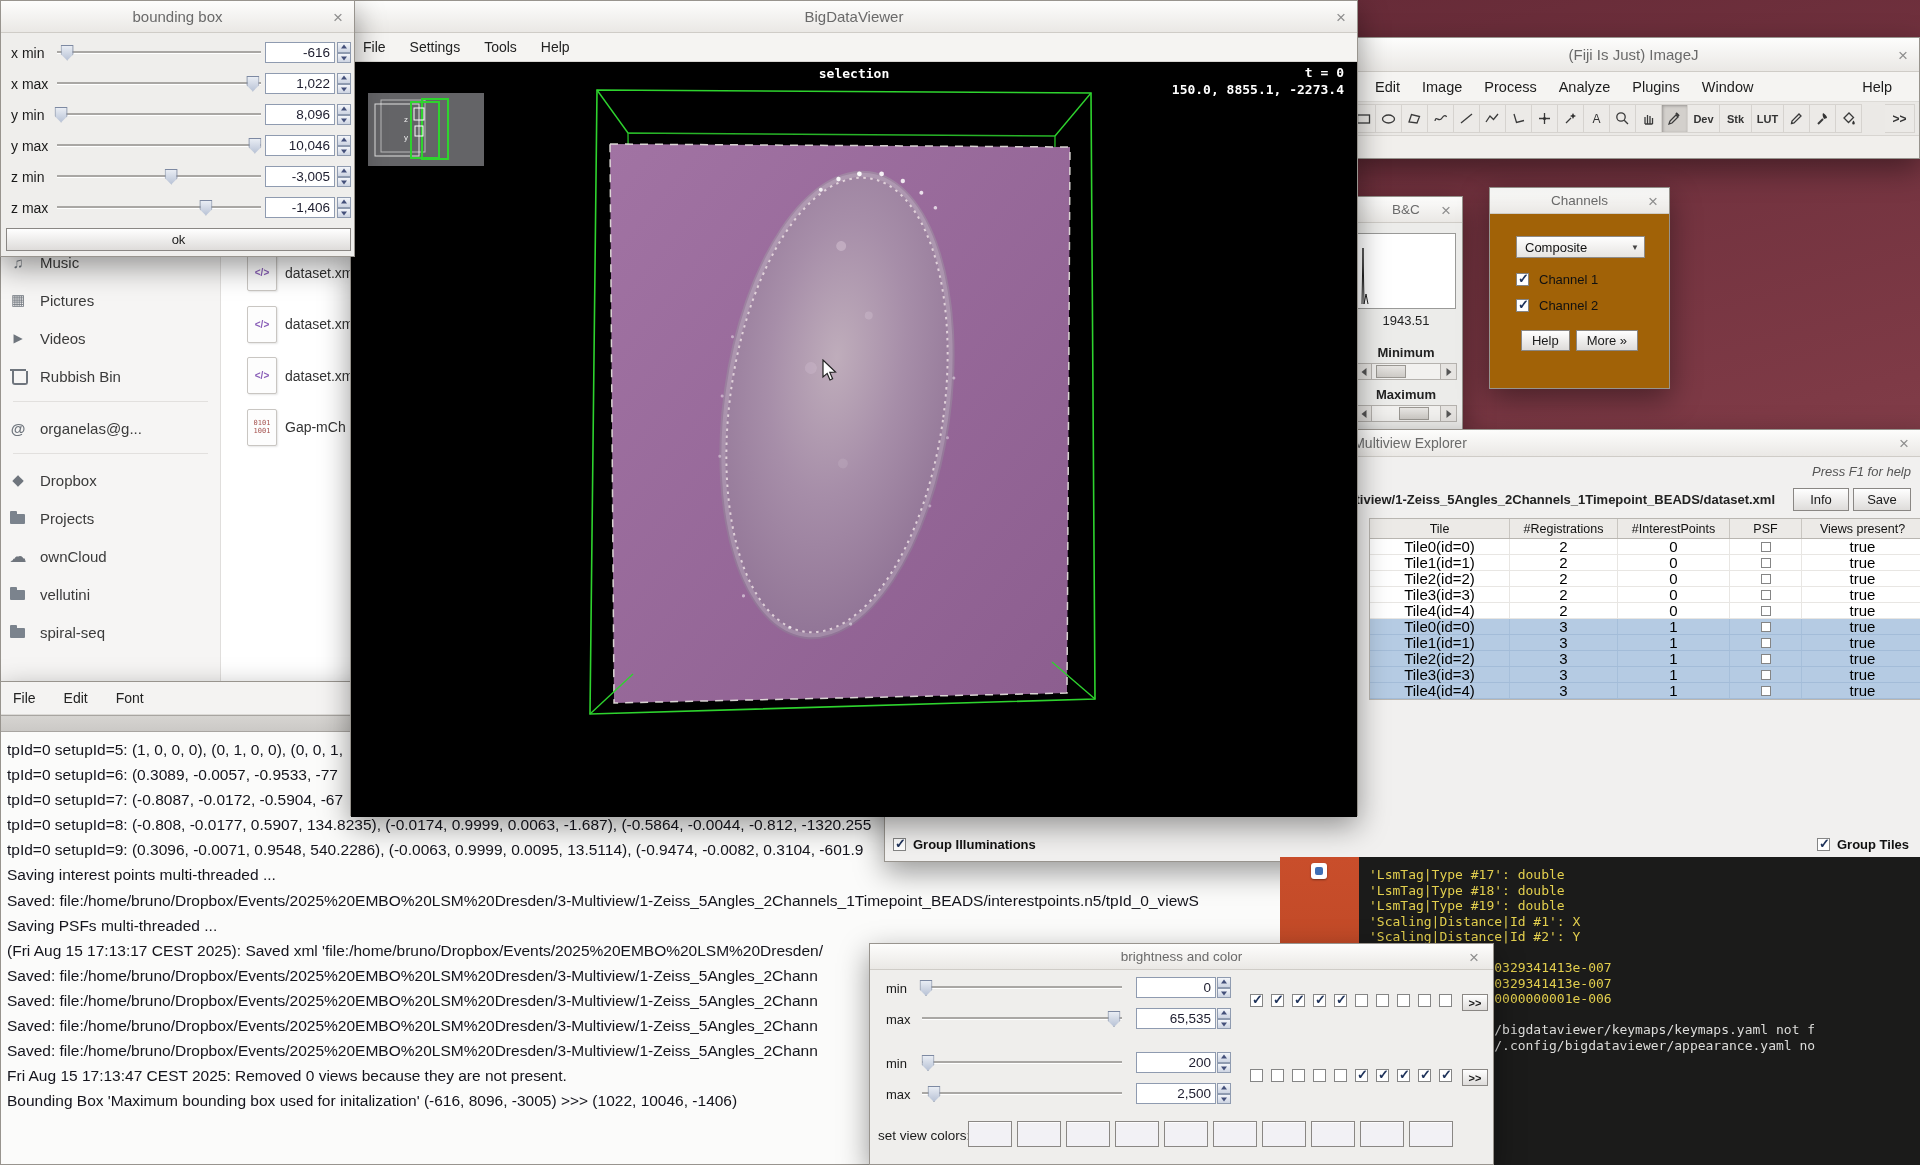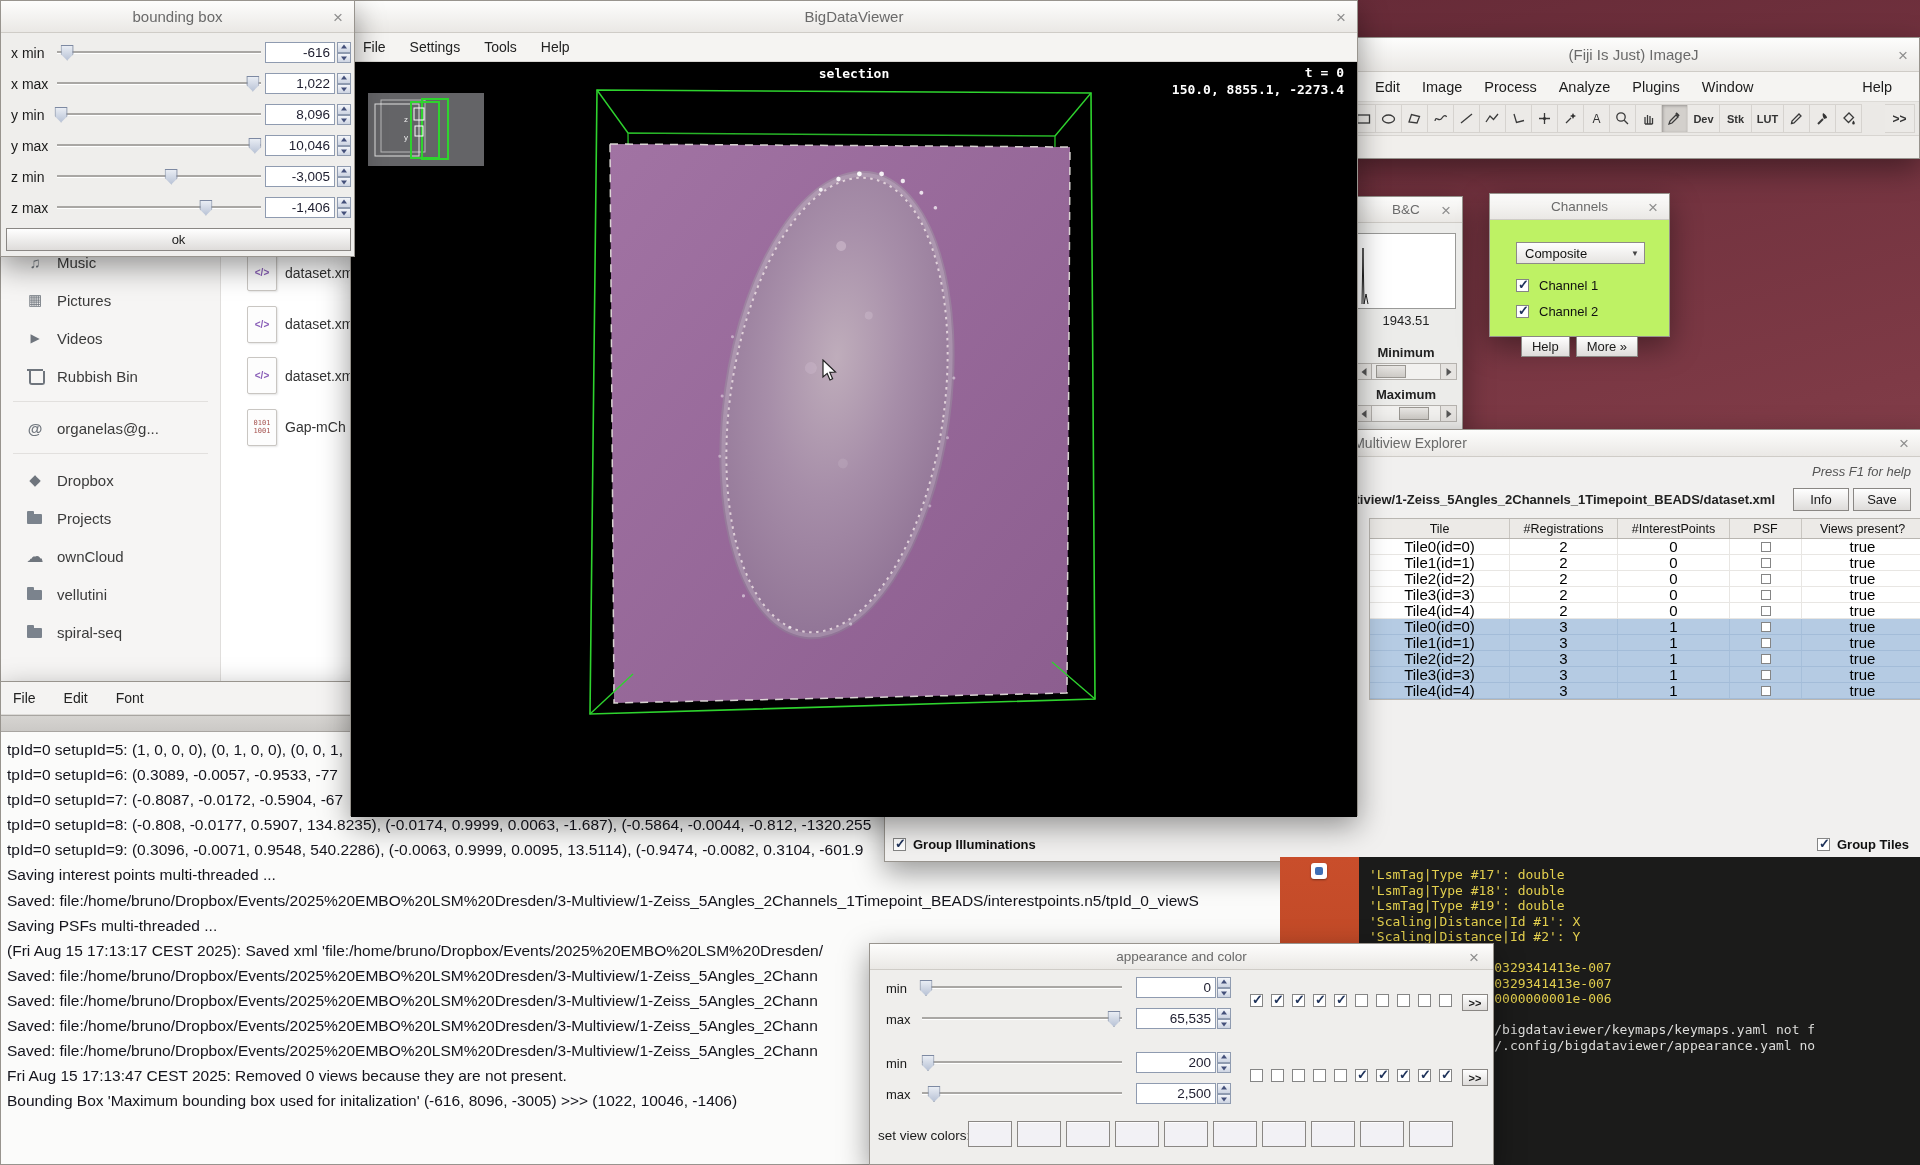--- a/index.html
+++ b/index.html
@@ -51,21 +51,21 @@
 
   
   #desktop { position:absolute; left:1340px; top:0; width:580px; height:1165px; z-index:0;
              background:linear-gradient(165deg, var(--desktop_top,#682b37) 0%, #7e3a46 40%, var(--desktop_bottom,#9a5a62) 100%); }
 
   
   #win-fm { left:0; top:0; width:351px; height:686px; background:#fff; z-index:1; box-shadow:none; }
   .fm-sidebar { position:absolute; left:0; top:0; bottom:0; width:220px;
                 background:#f6f5f4; border-right:1px solid #e0dedc; }
   .fm-items { position:absolute; top:242px; left:0; right:0; }
-  .fm-item { height:38px; display:flex; align-items:center; padding-left:24px;
+  .fm-item { height:38px; display:flex; align-items:center; padding-left:7px;
              font-size:15px; color:#3b3b3b; position:relative; }
   .fm-item:nth-of-type(4) { margin-bottom:14px; }
   .fm-item:nth-of-type(4)::after { content:""; position:absolute; left:12px; right:12px; bottom:-7px; height:1px; background:#e2e0de; }
   .fm-item:nth-of-type(5) { margin-bottom:14px; }
   .fm-item:nth-of-type(5)::after { content:""; position:absolute; left:12px; right:12px; bottom:-7px; height:1px; background:#e2e0de; }
   .fm-ico { width:20px; height:20px; margin-right:12px; position:relative; color:#6f757d;
             display:flex; align-items:center; justify-content:center; font-size:15px; }
   .ic-music::before { content:"♫"; }
   .ic-pictures::before { content:"▦"; }
   .ic-videos::before { content:"▶"; font-size:12px; }
@@ -139,21 +139,21 @@
   .jsb { position:absolute; left:5px; right:5px; height:17px; background:#f2f1ef; border:1px solid #b5b2ae; display:flex; }
   .jsb .ar { width:16px; height:100%; background:#e6e4e1; border-right:1px solid #b5b2ae; position:relative; flex:none; }
   .jsb .ar.r { border-right:none; border-left:1px solid #b5b2ae; }
   .jsb .ar::before { content:""; position:absolute; left:50%; top:50%; transform:translate(-50%,-50%); border:4px solid transparent; }
   .jsb .ar.l::before { border-right:5px solid #555; margin-left:-2px; }
   .jsb .ar.r::before { border-left:5px solid #555; margin-left:2px; }
   .jsb .track { position:relative; flex:1; }
   .jsb .thumb { position:absolute; top:1px; bottom:1px; width:30px; background:linear-gradient(#e8e6e3,#cdcac6); border:1px solid #9a9792; }
 
   
-  #win-channels { left:1489px; top:193px; width:181px; height:144px; z-index:4; background:#bef264; }
+  #win-channels { left:1489px; top:187px; width:181px; height:202px; z-index:4; background:#a16207; }
   .combo { position:absolute; left:26px; top:48px; width:129px; height:22px;
            background:linear-gradient(#fefefe,#e6e4e1); border:1px solid #8e8b88;
            display:flex; align-items:center; font-size:13px; color:#111; padding-left:8px; }
   .combo::after { content:"▼"; position:absolute; right:5px; font-size:8px; color:#444; }
   .ch-row { position:absolute; left:26px; display:flex; align-items:center; gap:10px; font-size:13px; color:#111; }
   .ch-btns { position:absolute; left:0; right:0; top:142px; display:flex; justify-content:center; gap:6px; }
   .ch-btns .mbtn { height:21px; padding:0 10px; }
 
   
   #win-explorer { left:884px; top:429px; width:1052px; height:433px; z-index:3; background:#f1f0ef; }
@@ -870,21 +870,21 @@
           <i class="u"></i>
           <i class="d"></i>
         </span>
       </div>
     </div>
   <div class="bb-ok mbtn">ok</div>
 </div>
 
 <div id="win-brightness" class="window">
   <div class="titlebar small">
-    <span>appearance and color</span>
+    <span>brightness and color</span>
     <span class="close" style="right:14px">×</span>
   </div>
 
   <div class="br-row" style="top:33px">
     <span class="br-label">min</span>
     <span class="mslider">
       <span class="mtrack"></span>
       <span class="mthumb" style="left: 2%;"></span>
     </span>
     <span class="spin">

